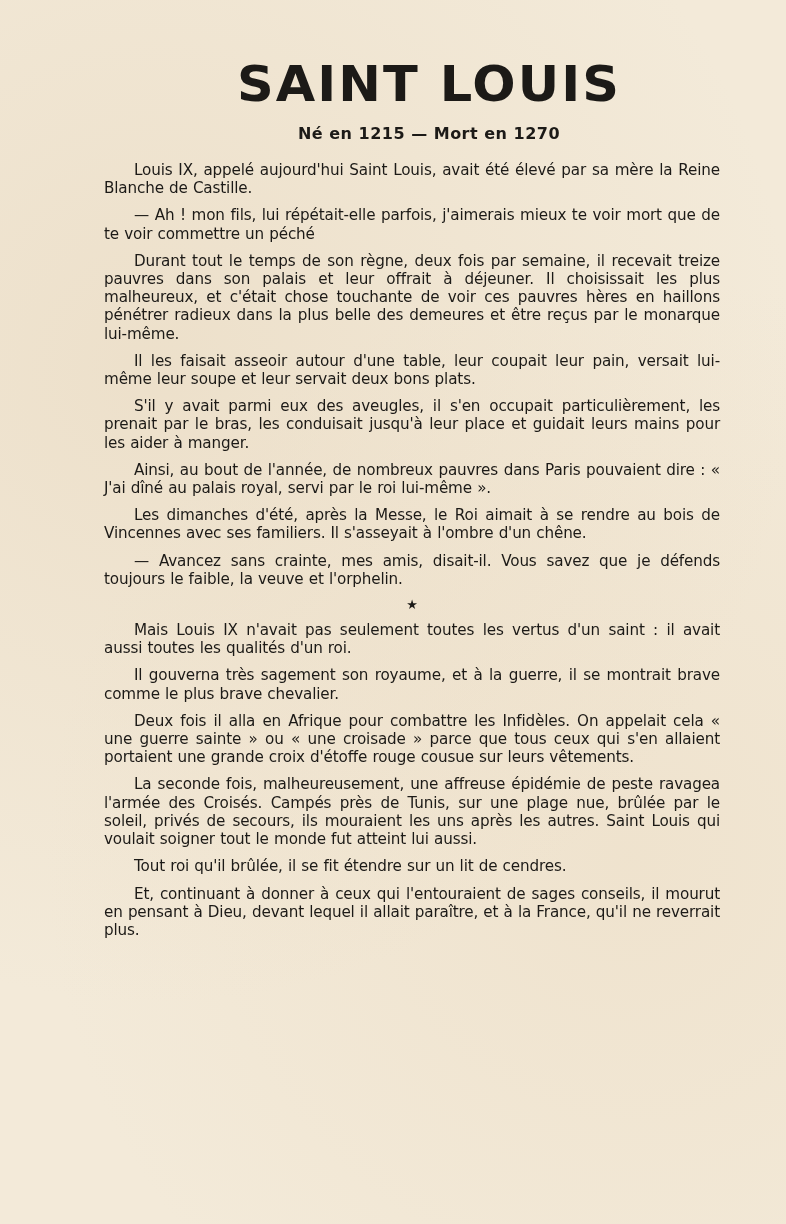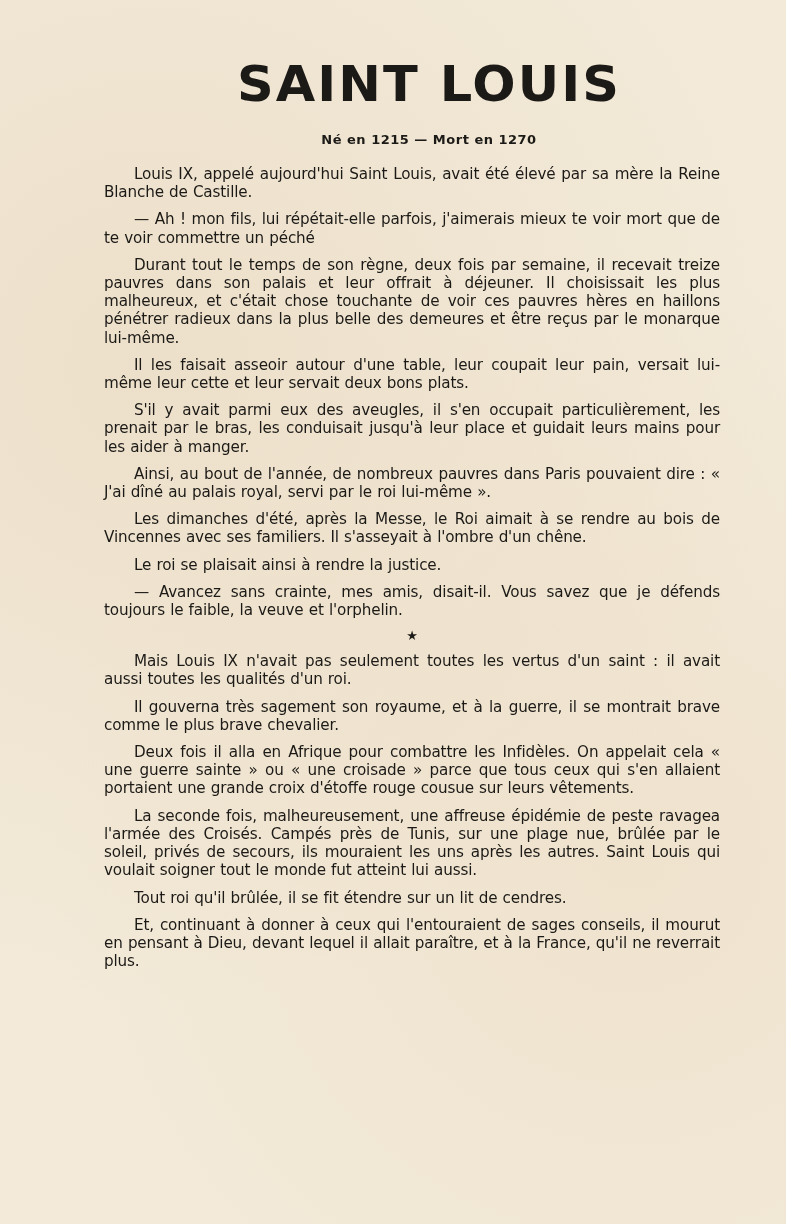--- a/index.html
+++ b/index.html
@@ -22,22 +22,22 @@
     font-weight: bold;
     font-size: 50px;
     letter-spacing: 2px;
     margin: 0 0 2px 34px;
     line-height: 64px;
     transform: scaleX(1.02);
   }
   .subtitle {
     text-align: center;
     font-weight: bold;
-    font-size: 13px;
-    margin: 16px 0 18px 34px;
+    font-size: 16px;
+    margin: 8px 0 18px 34px;
     letter-spacing: 0.5px;
   }
   .body { font-size: 15.2px; line-height: 18.2px; }
   .para {
     margin: 8px 0 9px 0;
     text-align: justify;
     text-indent: 30px;
     font-family: "DejaVu Sans", sans-serif;
     letter-spacing: -0.15px;
     word-spacing: 0.5px;
@@ -54,25 +54,24 @@
 
 <div class="page">
   <h1 class="title">SAINT LOUIS</h1>
   <div class="subtitle">Né en 1215 — Mort en 1270</div>
 
   <div class="body">
     <div>
       <p class="para">Louis IX, appelé aujourd'hui Saint Louis, avait été élevé par sa mère la Reine Blanche de Castille.</p>
       <p class="para">— Ah ! mon fils, lui répétait-elle parfois, j'aimerais mieux te voir mort que de te voir commettre un péché</p>
       <p class="para">Durant tout le temps de son règne, deux fois par semaine, il recevait treize pauvres dans son palais et leur offrait à déjeuner. Il choisissait les plus malheureux, et c'était chose touchante de voir ces pauvres hères en haillons pénétrer radieux dans la plus belle des demeures et être reçus par le monarque lui-même.</p>
-      <p class="para">Il les faisait asseoir autour d'une table, leur coupait leur pain, versait lui-même leur cette et leur servait deux bons plats.</p>
+      <p class="para">Il les faisait asseoir autour d'une table, leur coupait leur pain, versait lui-même leur soupe et leur servait deux bons plats.</p>
       <p class="para">S'il y avait parmi eux des aveugles, il s'en occupait particulièrement, les prenait par le bras, les conduisait jusqu'à leur place et guidait leurs mains pour les aider à manger.</p>
       <p class="para">Ainsi, au bout de l'année, de nombreux pauvres dans Paris pouvaient dire : « J'ai dîné au palais royal, servi par le roi lui-même ».</p>
       <p class="para">Les dimanches d'été, après la Messe, le Roi aimait à se rendre au bois de Vincennes avec ses familiers. Il s'asseyait à l'ombre d'un chêne.</p>
-      <p class="para">Le roi se plaisait ainsi à rendre la justice.</p>
       <p class="para">— Avancez sans crainte, mes amis, disait-il. Vous savez que je défends toujours le faible, la veuve et l'orphelin.</p>
     </div>
 
     <div class="star">★</div>
 
     <div>
       <p class="para">Mais Louis IX n'avait pas seulement toutes les vertus d'un saint : il avait aussi toutes les qualités d'un roi.</p>
       <p class="para">Il gouverna très sagement son royaume, et à la guerre, il se montrait brave comme le plus brave chevalier.</p>
       <p class="para">Deux fois il alla en Afrique pour combattre les Infidèles. On appelait cela « une guerre sainte » ou « une croisade » parce que tous ceux qui s'en allaient portaient une grande croix d'étoffe rouge cousue sur leurs vêtements.</p>
       <p class="para">La seconde fois, malheureusement, une affreuse épidémie de peste ravagea l'armée des Croisés. Campés près de Tunis, sur une plage nue, brûlée par le soleil, privés de secours, ils mouraient les uns après les autres. Saint Louis qui voulait soigner tout le monde fut atteint lui aussi.</p>

